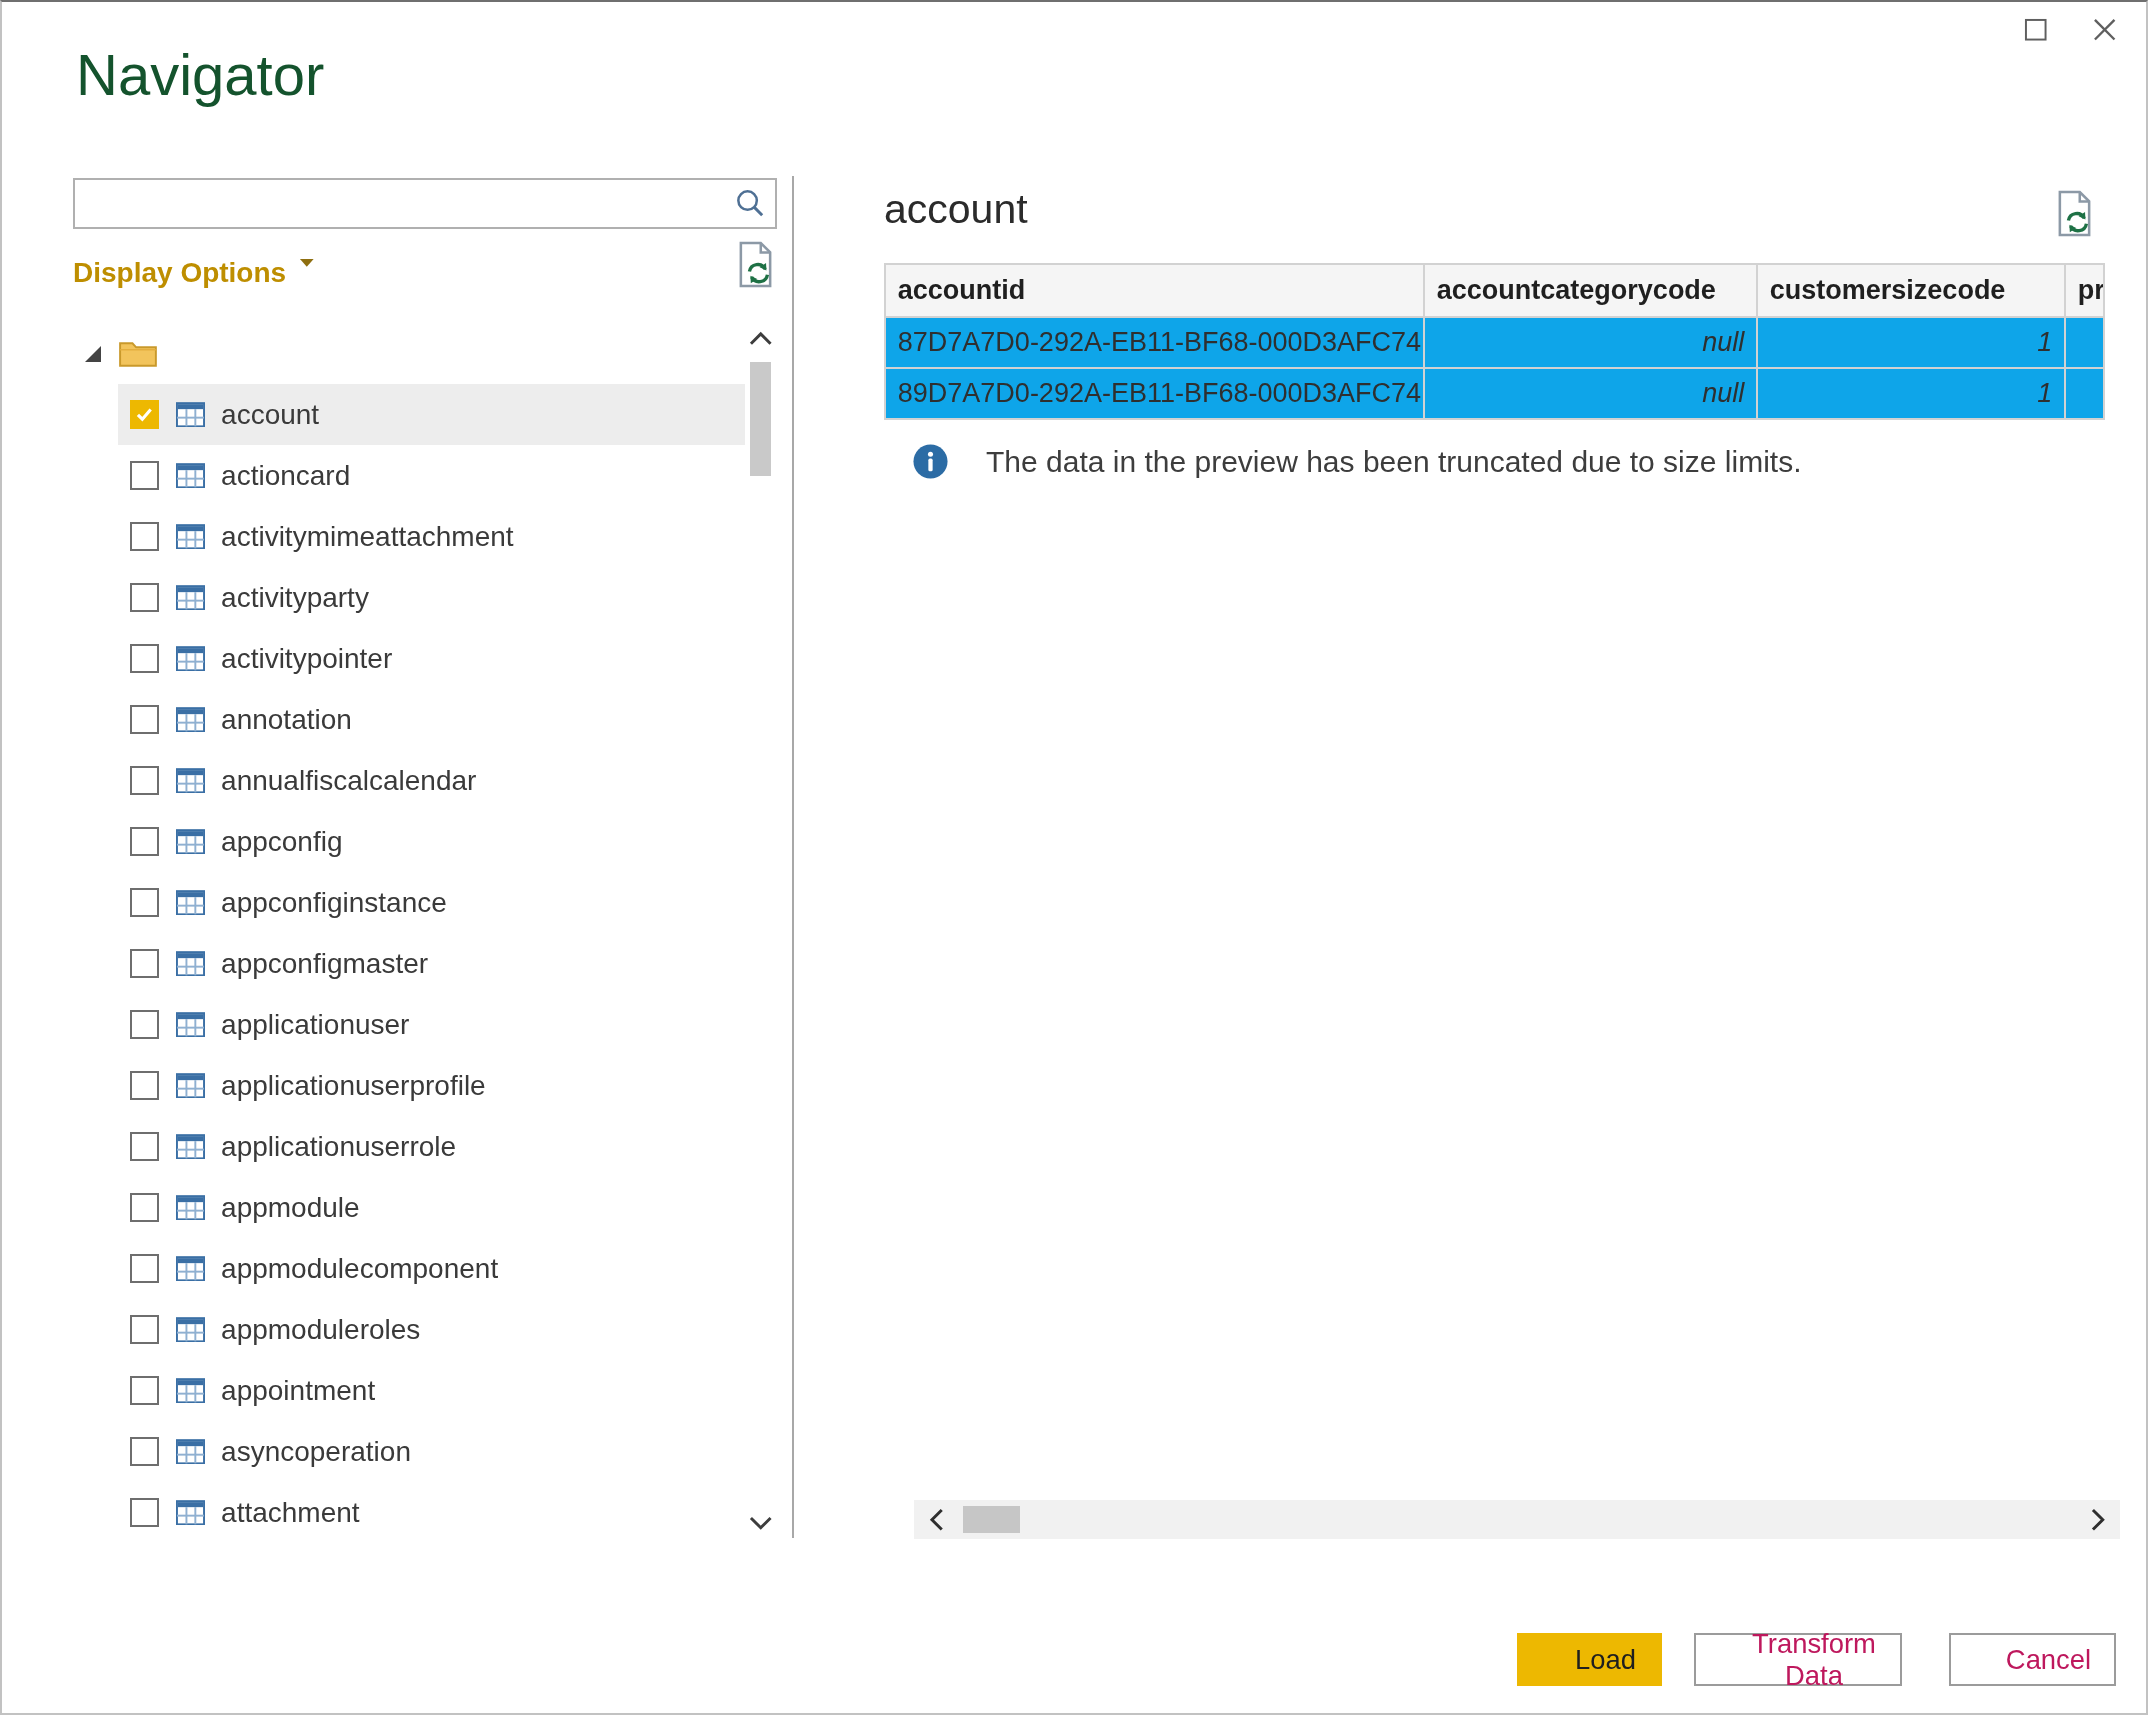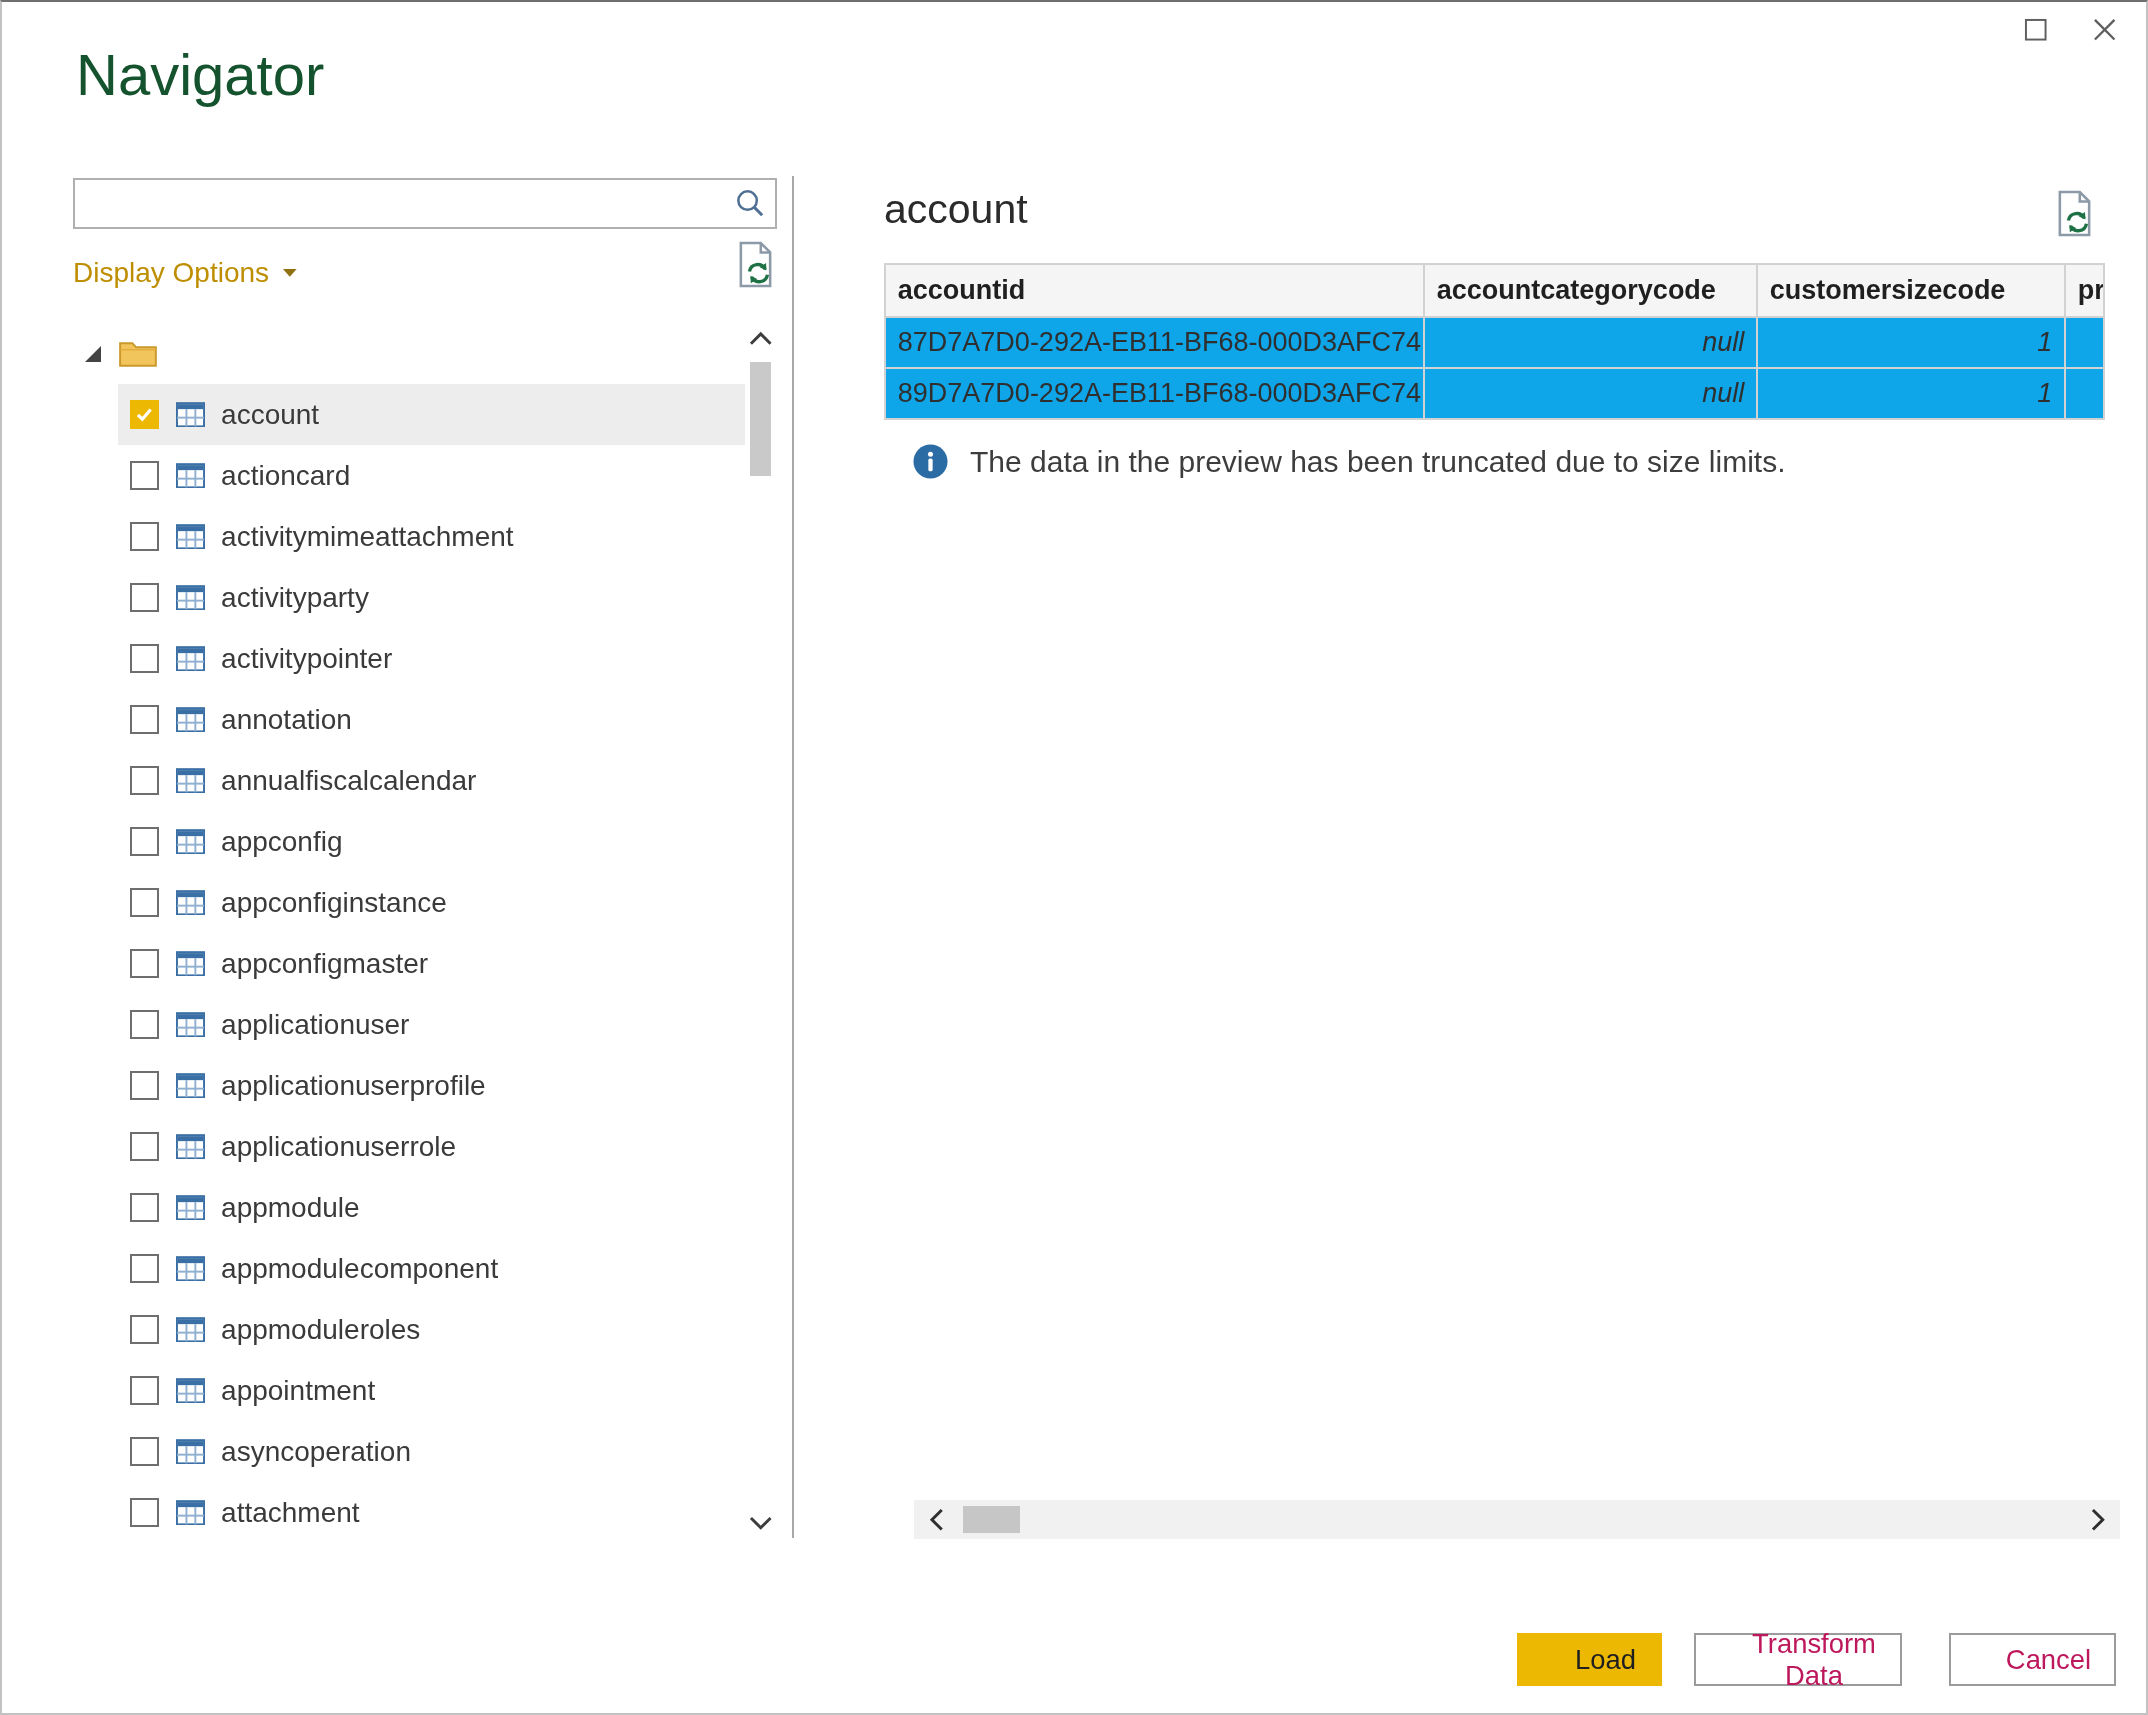--- a/index.html
+++ b/index.html
@@ -19,22 +19,22 @@
   
   .title { position:absolute; left:74px; top:39px; font-size:58px; font-weight:300; color:#14532d; }
 
   
   .search-box { position:absolute; left:71px; top:176px; width:704px; height:51px;
     border:2px solid #b0b0b0; display:flex; align-items:center; background:#fff; }
   .search-input { flex:1; height:100%; border:none; outline:none; font-size:27.4px;
     padding:0 13.7px; font-family:inherit; }
   .search-icon { width:49px; display:flex; justify-content:center; align-items:center; cursor:pointer; }
 
-  .display-options { position:absolute; left:71px; top:255px; display:flex; align-items:center;
-    gap:11.8px; cursor:pointer; font-size:28px; color:#BE8E00; }
+  .display-options { position:absolute; left:71px; top:255px; display:flex; 
+    gap:11.8px; cursor:pointer; font-size:28px; color:#BE8E00;font-weight:bold; }
 
   .panel-refresh { position:absolute; left:733px; top:239px; cursor:pointer; }
 
   .tree { position:absolute; left:71px; top:321px; width:672px; height:1215px; overflow:hidden; }
   .tree-row { height:61px; display:flex; align-items:center; font-size:28px; color:#3a3a3a; cursor:pointer; }
   .tree-row.root { padding-left:11.8px; }
   .expander { width:0; height:0; border-left:16.7px solid transparent; border-bottom:16.7px solid #444;
     margin-right:17.6px; flex:none; }
   .folder-icon { margin-right:13.7px; display:flex; flex:none; }
   .tree-row.child { margin-left:45px; padding-left:11.8px; }
@@ -60,21 +60,21 @@
   .preview-refresh { position:absolute; left:2052px; top:188px; cursor:pointer; }
 
   .preview-table { position:absolute; left:882px; top:261px; width:1219px;
     border-collapse:collapse; table-layout:fixed; font-size:27px; background:#0ea5e9; }
   .preview-table th { background:#f5f5f5; border:2px solid #d2d2d2; font-weight:bold; text-align:left;
     height:53px; padding:0 11.8px; color:#1f1f1f; overflow:hidden; white-space:nowrap; }
   .preview-table td { border:2px solid #d2d2d2; height:51px; padding:0 11.8px;
     overflow:hidden; white-space:nowrap; color:#2f2f2f; }
   td.cell-null, td.cell-num { font-style:italic; text-align:right;margin-top:44px; }
 
-  .notice { position:absolute; left:910px; top:441px; display:flex; align-items:center; gap:21px; }
+  .notice { position:absolute; left:910px; top:441px; display:flex; align-items:center; gap:37px; }
   .notice-text { font-size:30px; color:#3d3d3d; }
 
   .h-scrollbar { position:absolute; left:912px; top:1498px; width:1206px; height:39px;
     background:#f1f1f1; display:flex; align-items:center; }
   .hsb-left, .hsb-right { width:45px; display:flex; justify-content:center; cursor:pointer; }
   .hsb-track { flex:1; height:100%; position:relative; }
   .hsb-thumb { position:absolute; left:3.9px; top:5.9px; width:57px; height:27.4px; background:#c6c6c6; cursor:pointer; }
 
   
   .btn { position:absolute; top:1631px; height:53px; border:none; font-family:inherit;

